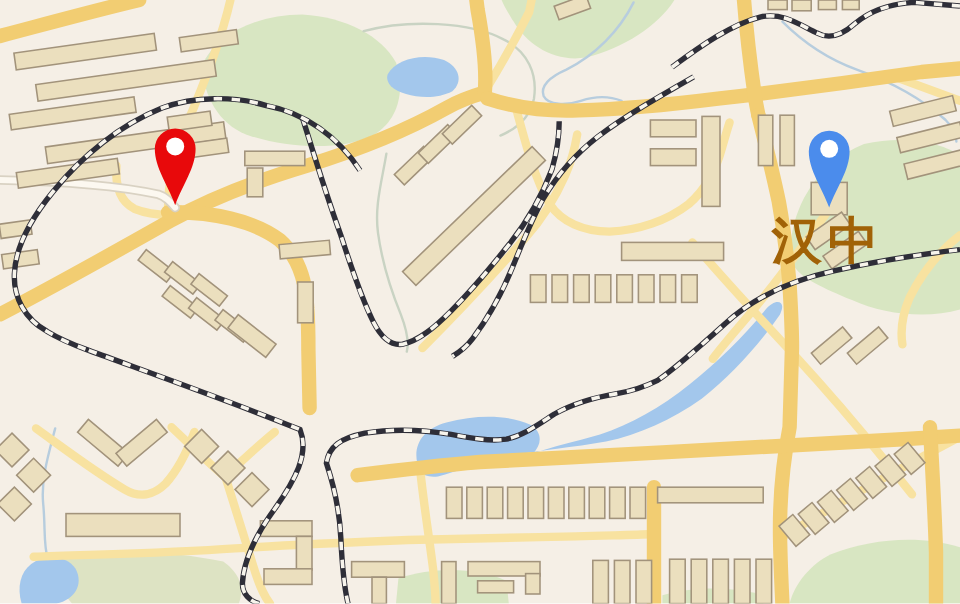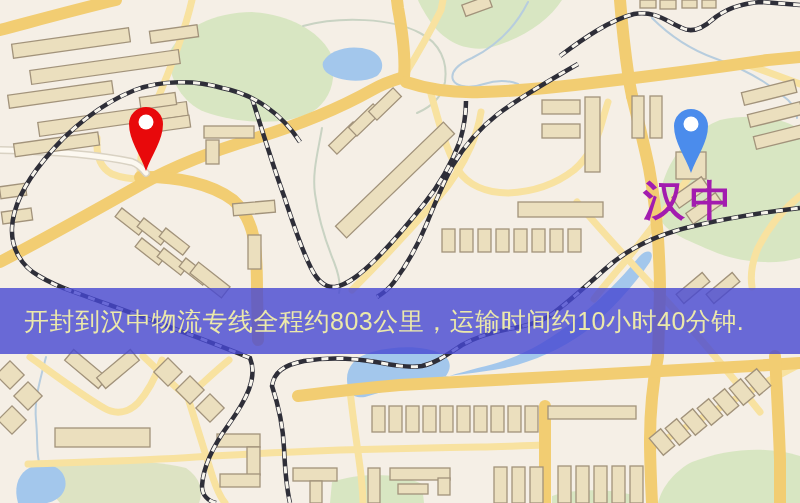--- a/index.html
+++ b/index.html
@@ -25,21 +25,21 @@
           box-sizing:border-box;padding-left:24px;}
   .banner-text{color:#ece9aa;font-size:25px;letter-spacing:0.5px;white-space:nowrap;}
   
   .pin{position:absolute;width:36px;height:66px;}
   .pin-origin{left:128px;top:106px;}
   .pin-destination{left:673px;top:108px;}
   
   .city-label{position:absolute;width:140px;text-align:center;font-weight:bold;
               font-size:42px;letter-spacing:5px;line-height:1;}
   .label-origin{left:70px;top:179px;color:#d50808;}
-  .label-destination{left:620px;top:180px;color:#a21caf;}
+  .label-destination{left:620px;top:180px;color:#a16207;}
 </style>
 </head>
 <body>
 
 <div id="stage">
 
   <svg id="map-svg" width="800" height="503" viewBox="0 0 800 503">
 
     <rect x="0" y="0" width="800" height="503" fill="#f5efe6"></rect>
 
@@ -216,23 +216,20 @@
         <use href="#rC" class="rail-dash"></use>
       <use href="#rB" class="rail-base"></use>
         <use href="#rB" class="rail-dash"></use>
       <use href="#rB2" class="rail-base"></use>
         <use href="#rB2" class="rail-dash"></use>
       <use href="#rB3" class="rail-base"></use>
         <use href="#rB3" class="rail-dash"></use>
     </g>
   </svg>
 
-  <div class="banner">
-    <span class="banner-text">开封到汉中物流专线全程约803公里，运输时间约10小时40分钟.</span>
-  </div>
 
   <svg class="pin pin-origin" viewBox="-18 -18 36 66">
     <g>
       <path d="M0,47 C-6,30 -17,16 -17,0 A17,17 0 1,1 17,0 C17,16 6,30 0,47 Z" fill="#e8090b"></path>
       <circle cx="0" cy="-2" r="7.5" fill="#ffffff"></circle>
     </g>
   </svg>
 
   <svg class="pin pin-destination" viewBox="-18 -18 36 66">
     <g>

